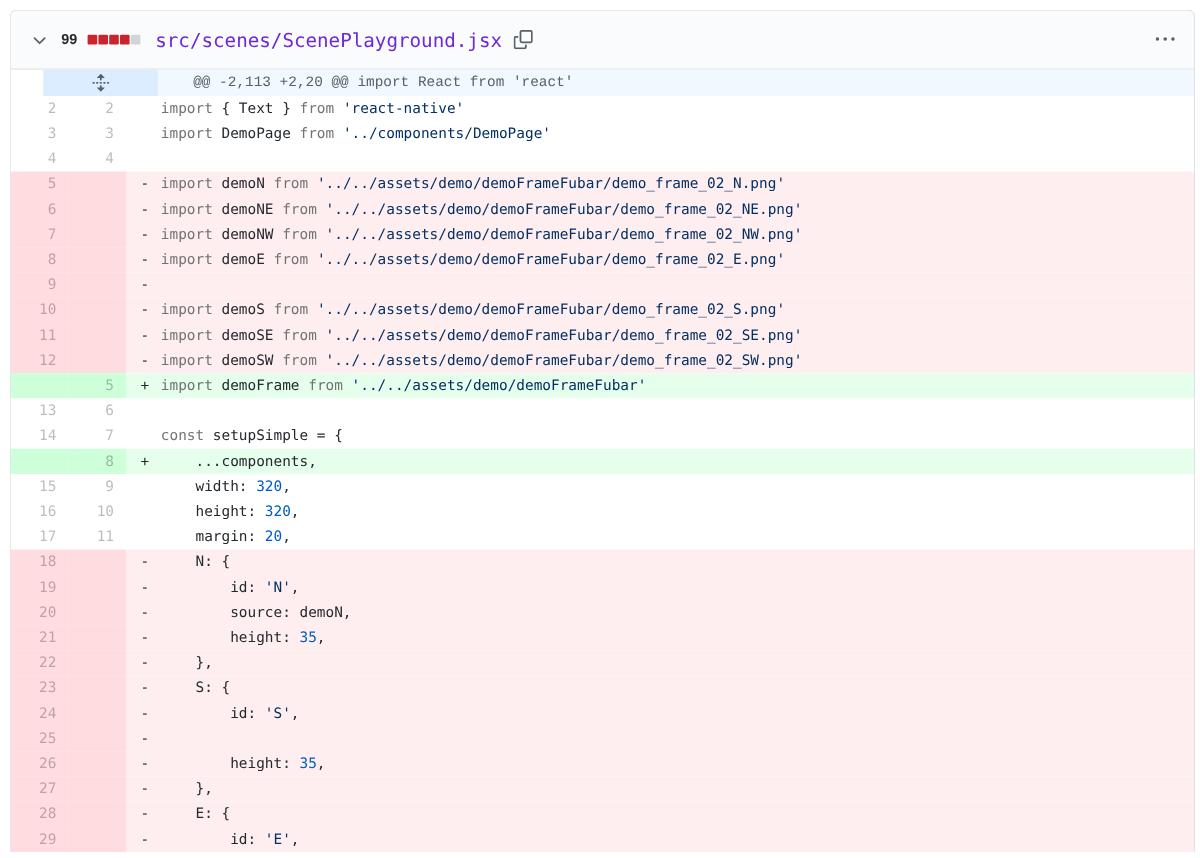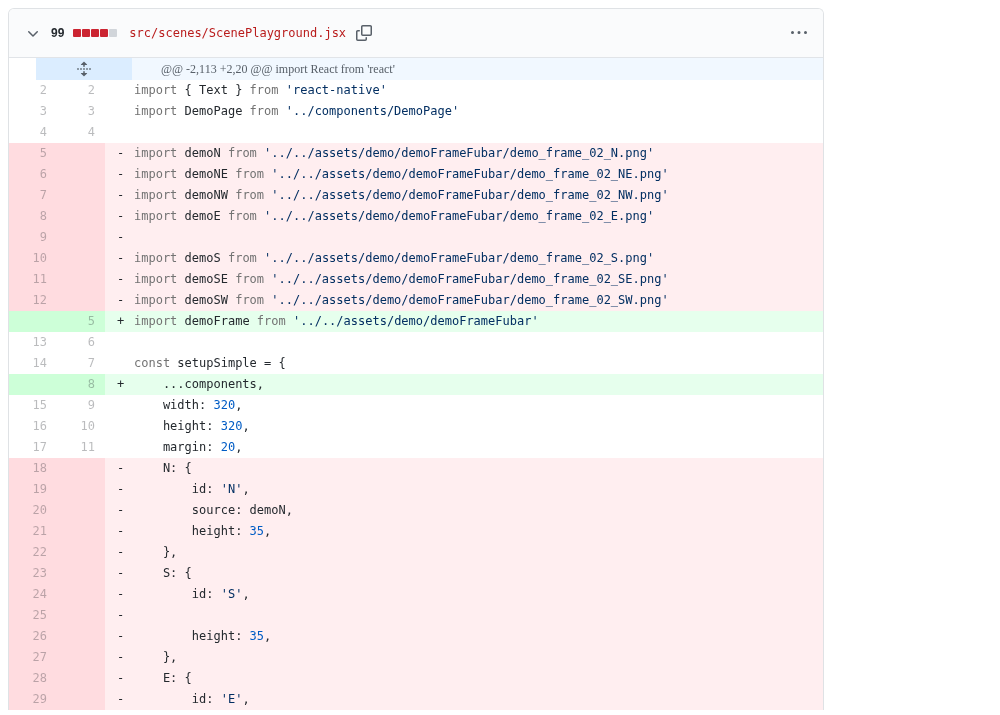--- a/index.html
+++ b/index.html
@@ -5,21 +5,21 @@
   * { box-sizing: border-box; }
   html, body { margin: 0; padding: 0; }
   body {
     width: 1000px; height: 715px; overflow: hidden;
     background: #ffffff;
     font-family: "Liberation Sans", sans-serif;
     color: #24292e;
   }
   .page { padding: 8px 8px 0 8px; }
   .file {
-    width: 816px;
+    width: 988px;
     border: 1px solid #dfe2e5;
     border-bottom: none;
     border-radius: 6px 6px 0 0;
     overflow: hidden;
     background: #fff;
   }
   
   .file-header {
     height: 49px;
     display: flex;
@@ -40,28 +40,28 @@
   }
   .diffstat { display: inline-flex; align-items: center; margin-right: 12px; }
   .stat-block {
     width: 8px; height: 8px; margin-left: 1px; border-radius: 1px;
     display: inline-block;
   }
   .stat-block.deleted { background: #cb2431; }
   .stat-block.neutral { background: #d1d5da; }
   .file-path {
     font-family: "DejaVu Sans Mono", "Liberation Mono", monospace;
-    font-size: 12px; color: #b91c1c; text-decoration: none;
+    font-size: 16px; color: #6d28d9; text-decoration: none;
     margin-right: 10px; cursor: pointer;
   }
   .spacer { flex: 1; }
   
   .hunk-row {
     display: flex; height: 22px;
-    font-family: Liberation Serif, serif;
+    font-family: Liberation Mono, monospace;
     font-size: 12px; line-height: 22px; padding-left: 27px;
   }
   .hunk-nums {
     width: 96px; background: #dbedff;
     display: flex; align-items: center; justify-content: center;
     color: #586069; cursor: pointer; flex: none;
   }
   .hunk-text {
     flex: 1; background: #f1f8ff; color: #586069;
     padding-left: 29px; white-space: pre; overflow: hidden;

